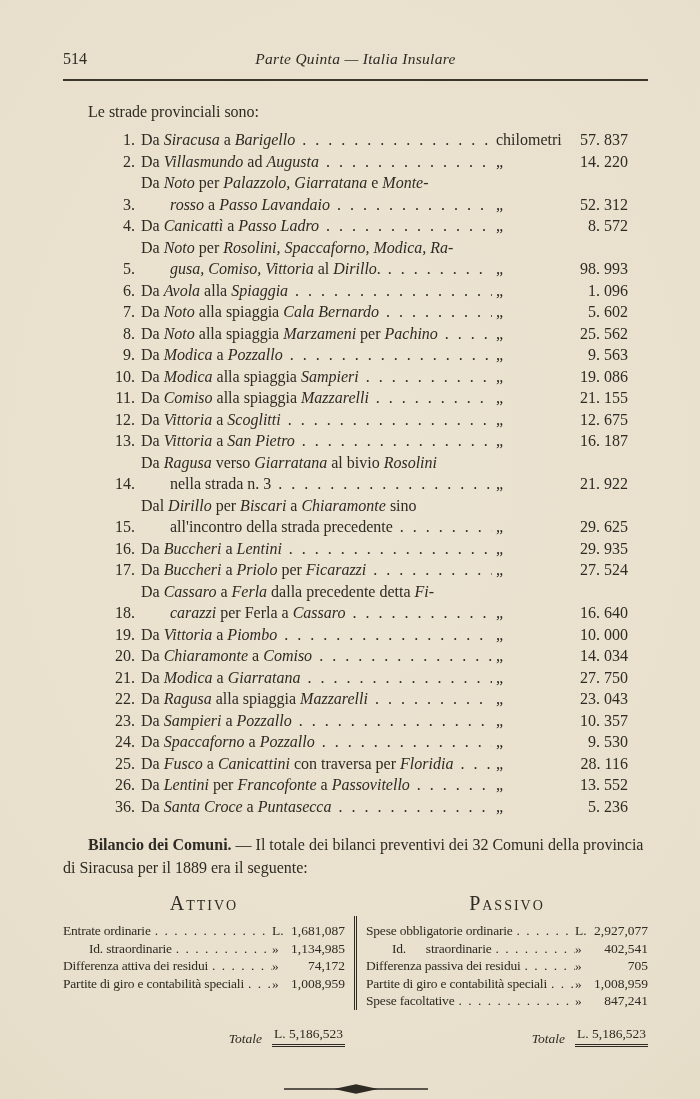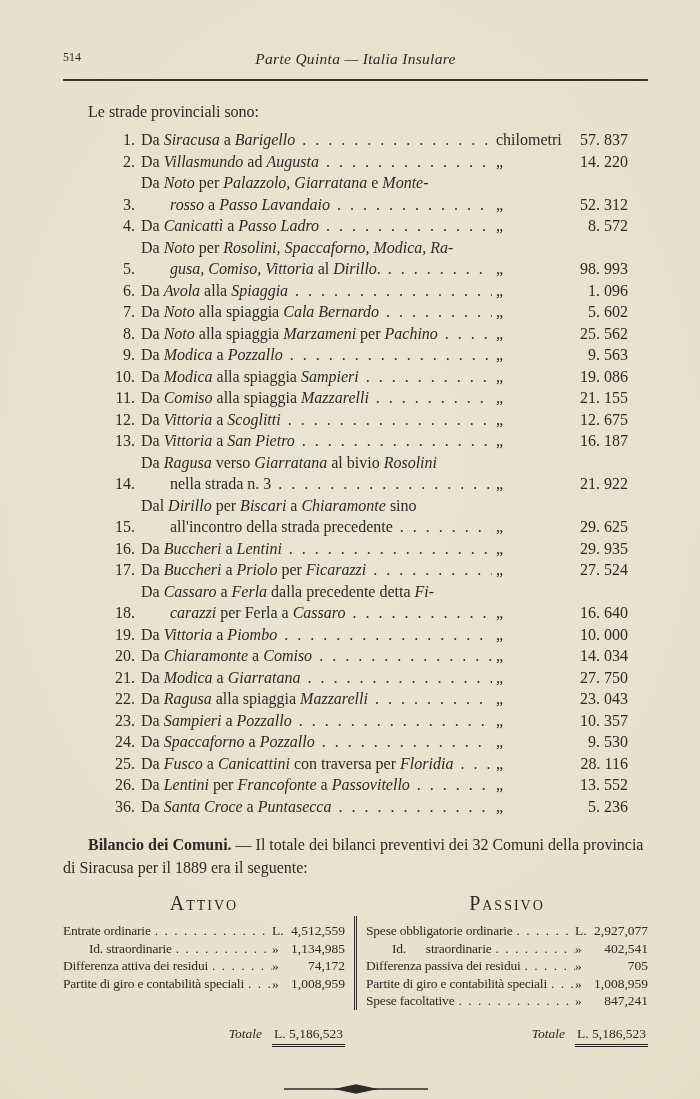--- a/index.html
+++ b/index.html
@@ -10,21 +10,21 @@
     box-sizing: border-box;
     padding: 50px 52px 0 63px;
     background: radial-gradient(120% 105% at 50% 42%, #ece4d2 0%, #e8e0cc 55%, #ded5bf 100%);
     color: #2e2a24;
     font-family: "Liberation Serif", "DejaVu Serif", serif;
     font-size: 16px;
     overflow: hidden;
   }
   
   .page-header { position: relative; height: 22px; }
-  .pagenum { position: absolute; left: 0; top: 0; font-size: 12px; }
+  .pagenum { position: absolute; left: 0; top: 0; font-size: 16px; }
   .running-title { display: block; text-align: center; font-size: 15.5px; letter-spacing: .3px; font-style: italic; }
   .header-rule { border: 0; border-top: 2px solid #3b362d; margin: 7px 0 0 0; }
 
   
   .intro { margin: 22px 0 8px 0; text-indent: 25px; }
 
   
   .roads { margin-left: 45px; margin-right: 20px; }
   .road-row { display: flex; align-items: flex-end; line-height: 21.5px; }
   .rnum { flex: none; width: 27px; text-align: right; margin-right: 6px; }
@@ -51,21 +51,21 @@
   .bal-col.attivo { padding-right: 9px; }
   .bal-col.passivo { padding-left: 9px; }
   .bal-title { text-align: center; font-variant: small-caps; letter-spacing: 2px; font-size: 20px; margin-bottom: 7px; }
   .bal-row { display: flex; align-items: baseline; line-height: 17.5px; }
   .blabel { flex: none; letter-spacing: -0.2px; }
   .blabel.indent1 { padding-left: 26px; }
   .bal-row .leader { letter-spacing: 1.5px; padding-left: 4px; }
   .bcur { flex: none; width: 15px; }
   .bval { flex: none; width: 58px; text-align: right; }
   .bal-divider { flex: none; width: 0; border-left: 3px double #2e2a24; align-self: flex-start; height: 94px; margin-top: 24px; }
-  .bal-total { margin-top: auto; padding-top: 16px; display: flex; justify-content: flex-end; align-items: flex-start; gap: 10px; }
+  .bal-total { margin-top: auto; padding-top: 16px; display: flex; justify-content: flex-end; align-items: flex-end; gap: 10px; }
   .bal-total .tlabel { font-style: italic; }
   .bal-total .tval { border-bottom: 3px double #2e2a24; padding: 0 2px 2px 2px; }
 
   
   .tailpiece { margin-top: 34px; text-align: center; }
 </style>
 </head>
 <body>
 
 <div class="page">
@@ -387,21 +387,21 @@
 
   <div class="balance">
 
     <div class="bal-col attivo">
       <div class="bal-title">Attivo</div>
       <div id="attivo-rows">
           <div class="bal-row">
             <span class="blabel">Entrate ordinarie</span>
             <span class="leader"></span>
             <span class="bcur">L.</span>
-            <span class="bval">4,512,559</span>
+            <span class="bval">1,681,087</span>
           </div>
           <div class="bal-row">
             <span class="blabel indent1">Id. straordinarie</span>
             <span class="leader"></span>
             <span class="bcur">»</span>
             <span class="bval">1,134,985</span>
           </div>
           <div class="bal-row">
             <span class="blabel">Differenza attiva dei residui</span>
             <span class="leader"></span>

